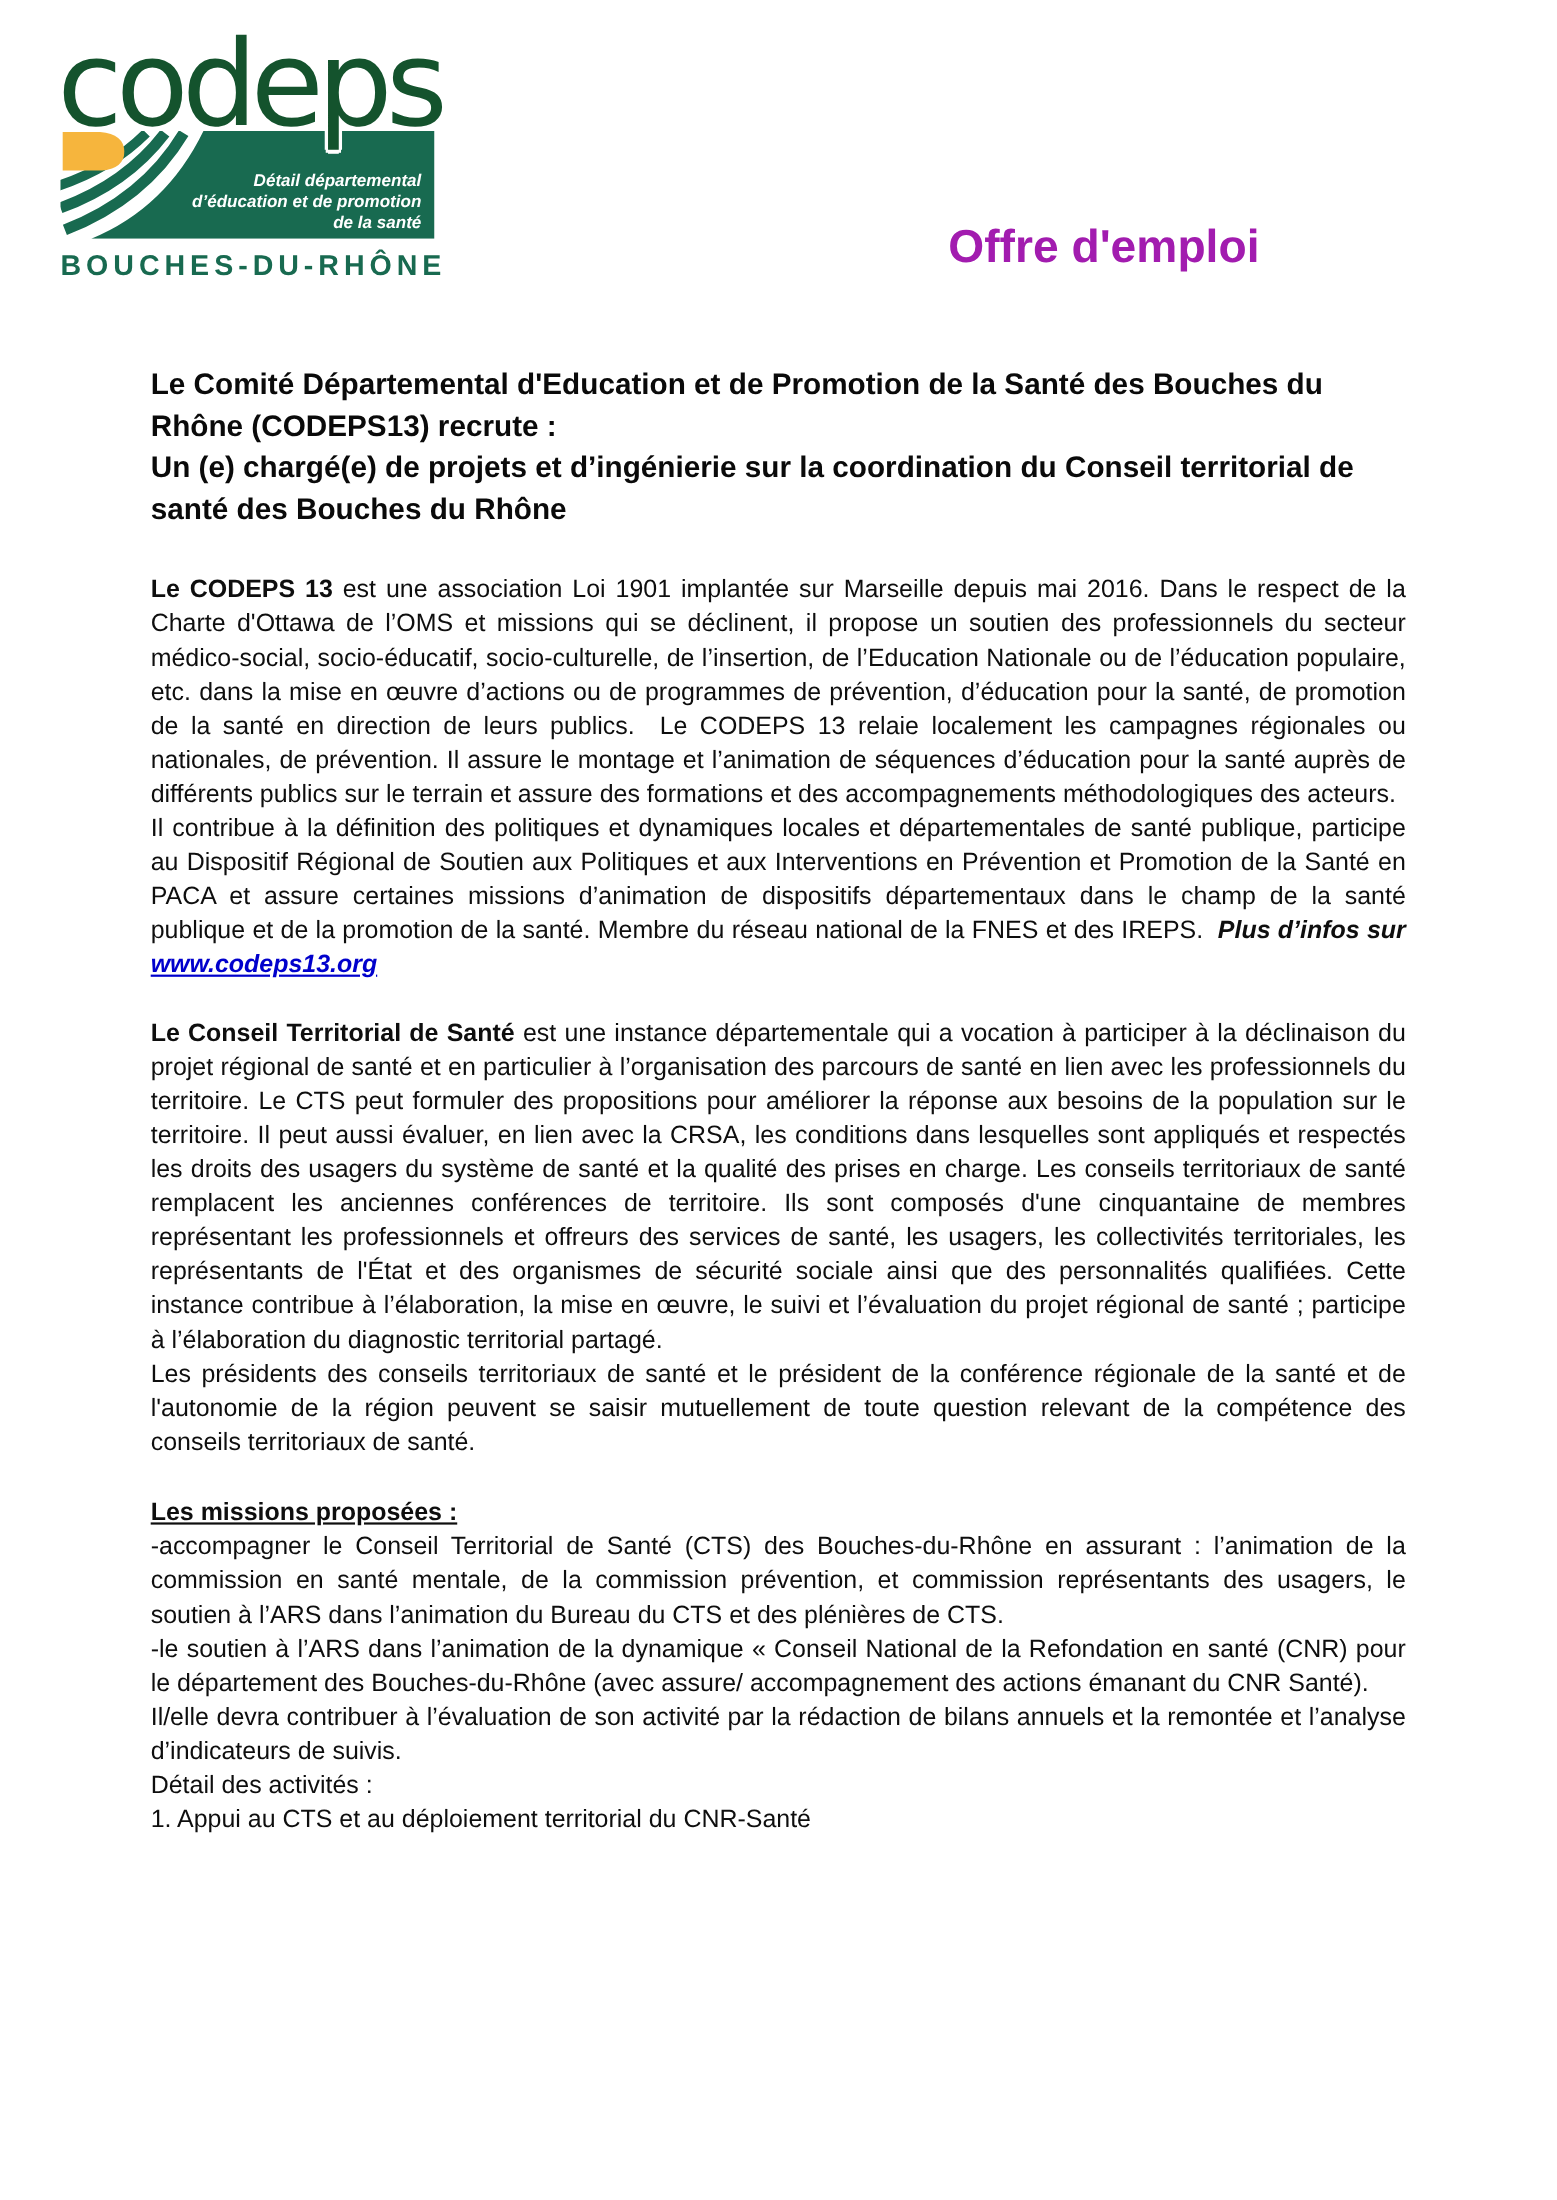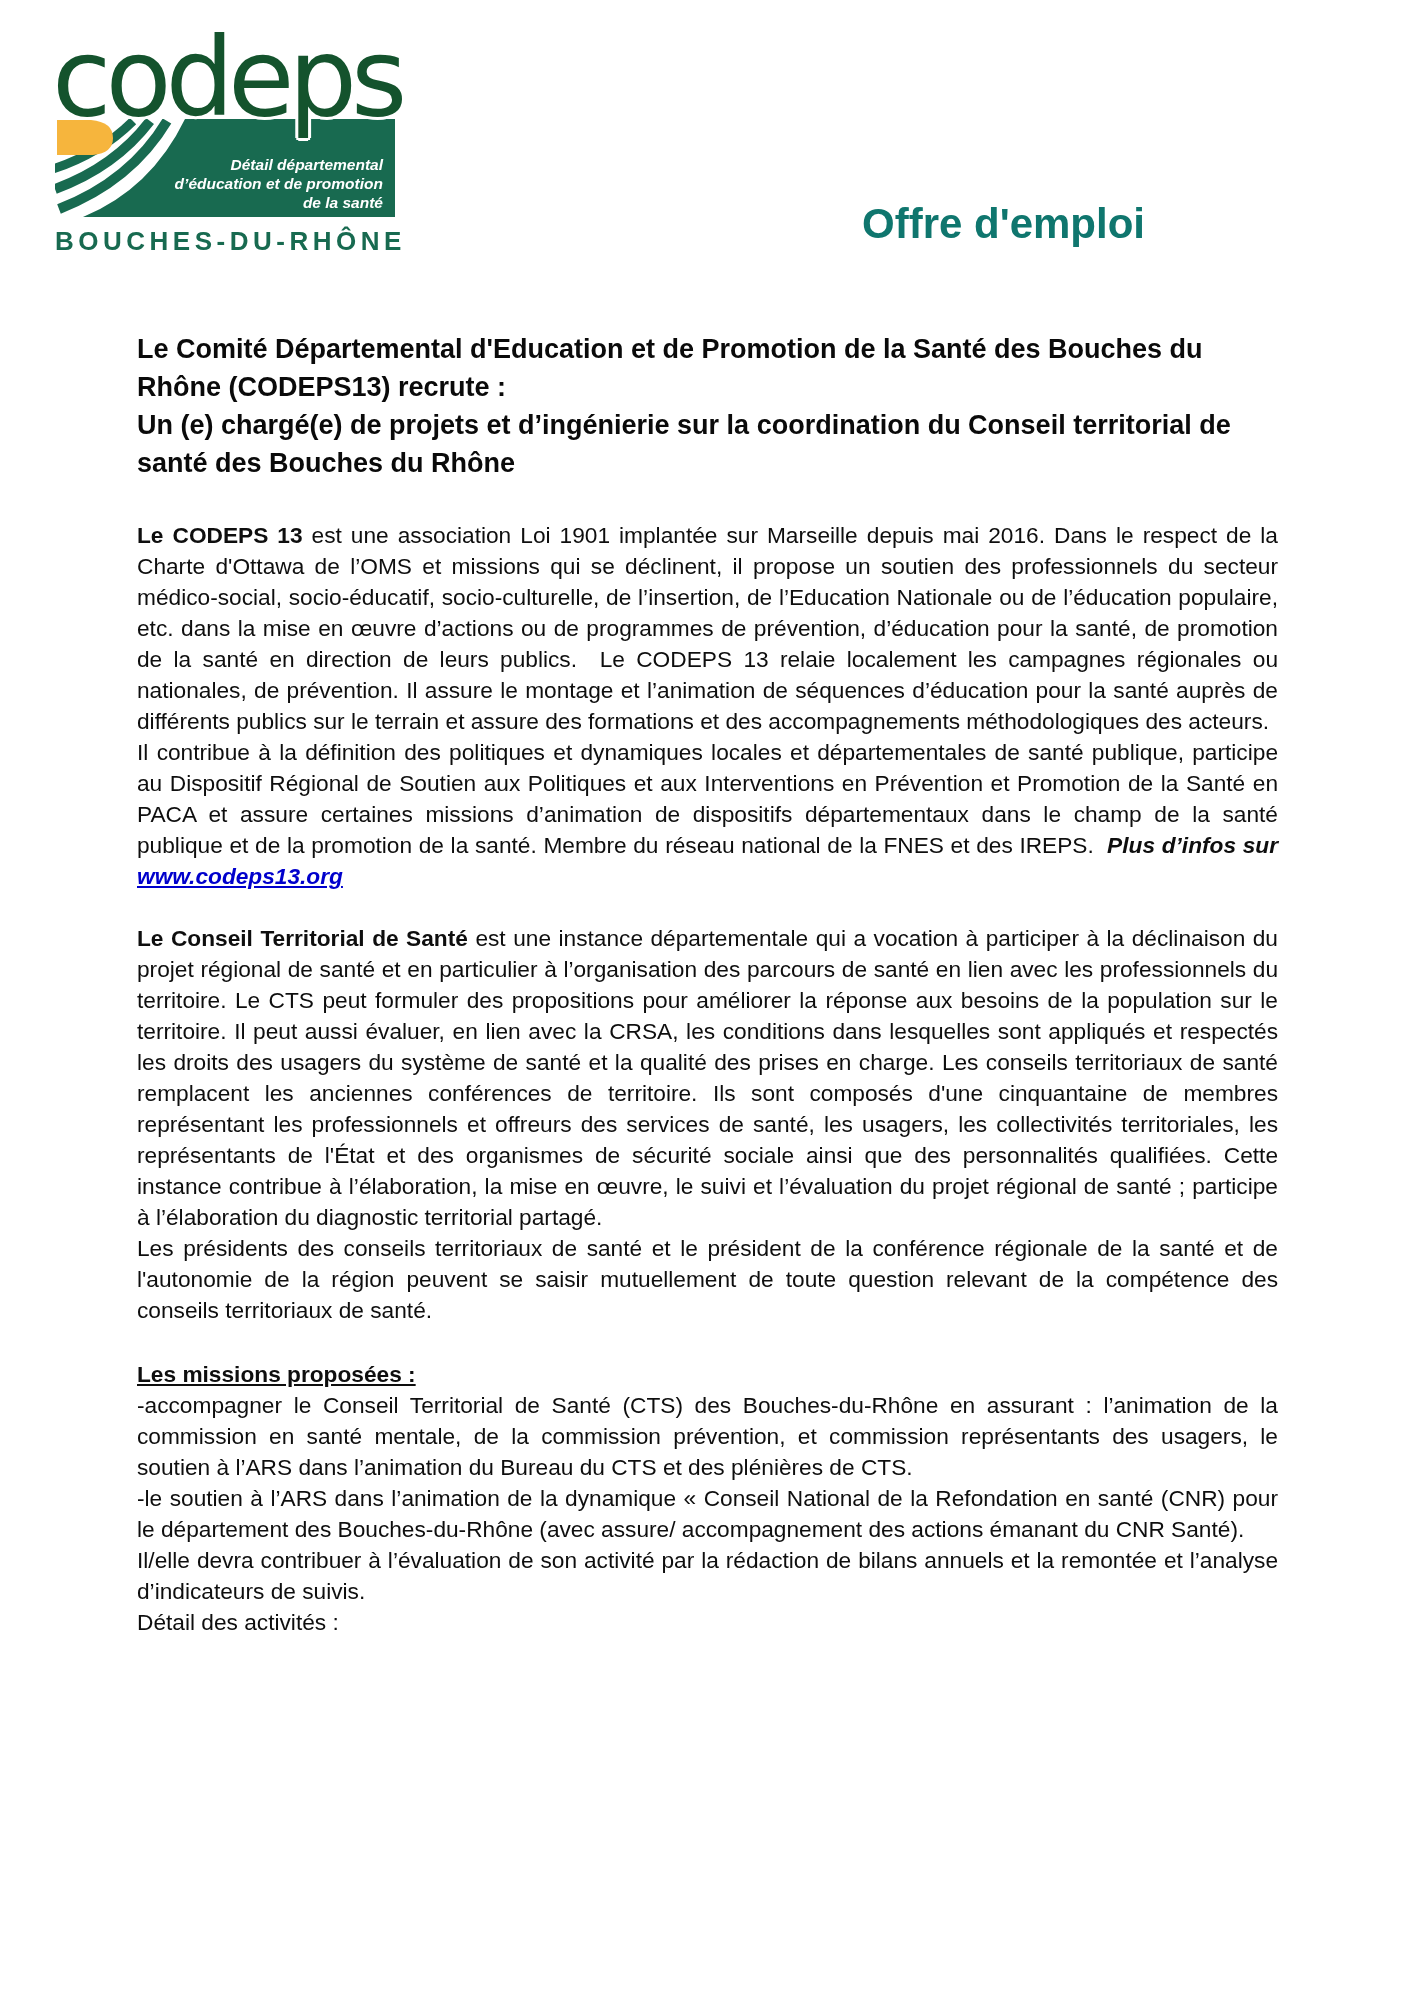--- a/index.html
+++ b/index.html
@@ -22,21 +22,21 @@
     position:absolute;right:12px;bottom:5px;z-index:3;text-align:right;
     color:#ffffff;font-style:italic;font-weight:bold;font-size:15.5px;line-height:19px;
   }
   .region{
     margin-left:15px;margin-top:9px;font-size:26px;font-weight:bold;
     letter-spacing:4.5px;color:#186A50;white-space:nowrap;
   }
   
   .doc-title{
     position:absolute;top:200px;left:862px;margin:0;
-    font-size:42px;font-weight:bold;color:#0f766e;white-space:nowrap;
+    font-size:42px;font-weight:bold;color:#a21caf;white-space:nowrap;
   }
   
   .content{position:absolute;top:330px;left:137px;width:1141px;}
   .job-heading{margin:0;font-size:27px;line-height:38px;font-weight:bold;color:#0a0a0a;}
   .para{margin:0;font-size:22.7px;line-height:31px;text-align:justify;}
   .first-para{margin-top:38px;}
   .gap-top{margin-top:31px;}
   .missions{margin-top:33px;}
   .b{font-weight:bold;}
   .bi{font-weight:bold;font-style:italic;}
@@ -83,16 +83,17 @@
     <p class="para gap-top"><span class="b">Le Conseil Territorial de Santé</span><span> est une instance départementale qui a vocation à participer à la déclinaison du projet régional de santé et en particulier à l’organisation des parcours de santé en lien avec les professionnels du territoire. Le CTS peut formuler des propositions pour améliorer la réponse aux besoins de la population sur le territoire. Il peut aussi évaluer, en lien avec la CRSA, les conditions dans lesquelles sont appliqués et respectés les droits des usagers du système de santé et la qualité des prises en charge. Les conseils territoriaux de santé remplacent les anciennes conférences de territoire. Ils sont composés d'une cinquantaine de membres représentant les professionnels et offreurs des services de santé, les usagers, les collectivités territoriales, les représentants de l'État et des organismes de sécurité sociale ainsi que des personnalités qualifiées. Cette instance contribue à l’élaboration, la mise en œuvre, le suivi et l’évaluation du projet régional de santé&nbsp;; participe à l’élaboration du diagnostic territorial partagé.</span></p>
 
     <p class="para">Les présidents des conseils territoriaux de santé et le président de la conférence régionale de la santé et de l'autonomie de la région peuvent se saisir mutuellement de toute question relevant de la compétence des conseils territoriaux de santé.</p>
 
     <div class="missions">
       <p class="para"><span class="b u">Les missions proposées&nbsp;:</span></p>
       <p class="para">-accompagner le Conseil Territorial de Santé (CTS) des Bouches-du-Rhône en assurant&nbsp;: l’animation de la commission en santé mentale, de la commission prévention, et commission représentants des usagers, le soutien à l’ARS dans l’animation du Bureau du CTS et des plénières de CTS.</p>
       <p class="para">-le soutien à l’ARS dans l’animation de la dynamique « Conseil National de la Refondation en santé (CNR) pour le département des Bouches-du-Rhône (avec assure/ accompagnement des actions émanant du CNR Santé).</p>
       <p class="para">Il/elle devra contribuer à l’évaluation de son activité par la rédaction de bilans annuels et la remontée et l’analyse d’indicateurs de suivis.</p>
       <p class="para">Détail des activités&nbsp;:</p>
+      <p class="para">1. Appui au CTS et au déploiement territorial du CNR-Santé</p>
     </div>
 
   </div>
 </div>
 
 </body></html>

